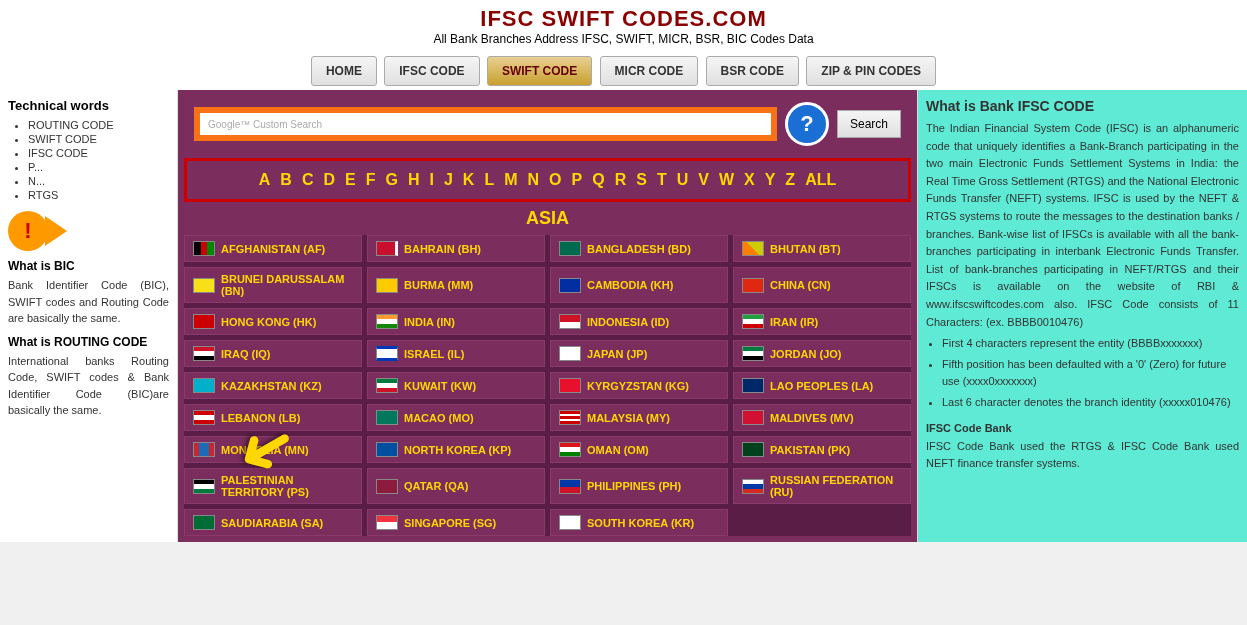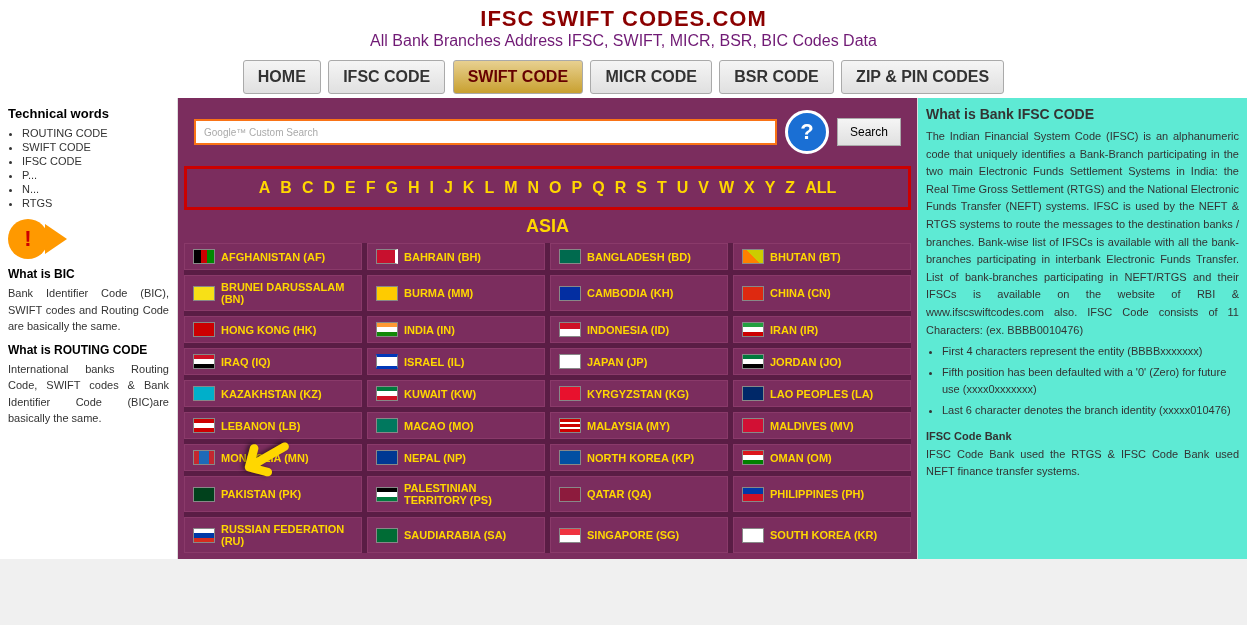--- a/index.html
+++ b/index.html
@@ -1,45 +1,45 @@
 <!DOCTYPE html>
 <html><head>
   <meta charset="utf-8">
   <style>
     * { margin: 0; padding: 0; box-sizing: border-box; }
     body { font-family: Arial, sans-serif; font-size: 12px; background: #f0f0f0; width: 1247px; }
 
     
     #header { background: #fff; text-align: center; padding: 6px 0 2px; }
     #header .site-title { font-size: 22px; font-weight: bold; color: #8B0000; letter-spacing: 1px; }
-    #header .site-subtitle { font-size: 16px; color: #701a75; margin-bottom: 4px; }
+    #header .site-subtitle { font-size: 12px; color: #000000; margin-bottom: 4px; }
 
     
     #nav { background: #fff; text-align: center; padding: 4px 0; }
     #nav a {
       display: inline-block;
       padding: 7px 14px;
       margin: 0 2px;
       border: 1px solid #aaa;
       background: linear-gradient(to bottom, #f5f5f5, #e0e0e0);
       color: #333;
       text-decoration: none;
       font-weight: bold;
-      font-size: 16px;
+      font-size: 12px;
       border-radius: 3px;
     }
     #nav a.active { background: linear-gradient(to bottom, #e8d090, #c8a030); color: #600; }
 
     
     #main { display: flex; background: #fff; }
 
     
     #sidebar { width: 178px; min-width: 178px; padding: 8px; background: #fff; border-right: 1px solid #ddd; }
     #sidebar .tech-title { font-weight: bold; font-size: 13px; margin-bottom: 6px; }
-    #sidebar ul { margin-left: 14px; margin-bottom: 10px; }
+    #sidebar ul { margin-left: 20px; margin-bottom: 10px; }
     #sidebar ul li { margin-bottom: 2px; color: #333; font-size: 11px; }
     #sidebar ul li a { color: #333; text-decoration: none; }
     #sidebar .warning-icon {
       display: flex; align-items: center; margin: 4px 0 8px;
     }
     .warn-circle {
       width: 40px; height: 40px; border-radius: 50%; background: #ff9900;
       display: flex; align-items: center; justify-content: center;
       font-size: 22px; font-weight: bold; color: #cc0000;
       position: relative; z-index: 1;
@@ -54,21 +54,21 @@
     #sidebar .section-title { font-weight: bold; font-size: 12px; margin: 8px 0 4px; }
     #sidebar p { font-size: 11px; line-height: 1.5; color: #333; margin-bottom: 6px; text-align: justify; }
 
     
     #content { flex: 1; padding: 6px; background: #7B2D5E; }
 
     
     #search-bar { background: #7B2D5E; padding: 6px 10px; display: flex; align-items: center; gap: 8px; }
     #search-input-wrapper {
       display: flex; align-items: center; flex: 1;
-      background: #fff; border: 2px solid #f97316; padding: 4px 8px;
+      background: #fff; border: 6px solid #f97316; padding: 4px 8px;
     }
     #search-input-wrapper input {
       border: none; outline: none; width: 100%; font-size: 12px; color: #aaa;
     }
     .google-label { font-size: 10px; color: #aaa; margin-right: 4px; white-space: nowrap; }
     .question-btn {
       width: 44px; height: 44px; border-radius: 50%; background: #1a6fd4;
       display: flex; align-items: center; justify-content: center;
       font-size: 22px; font-weight: bold; color: #fff; border: 3px solid #fff;
       cursor: pointer; flex-shrink: 0;
@@ -332,24 +332,20 @@
         </div>
         <div class="country-item">
           <span class="flag-placeholder flag-mv"></span>
           <span>MALDIVES (MV)</span>
         </div>
         <div class="country-item">
           <span class="flag-placeholder flag-mn"></span>
           <span>MONGOLIA (MN)</span>
         </div>
         <div class="country-item">
-          <span class="flag-placeholder flag-np"></span>
-          <span>NEPAL (NP)</span>
-        </div>
-        <div class="country-item">
           <span class="flag-placeholder flag-kp"></span>
           <span>NORTH KOREA (KP)</span>
         </div>
         <div class="country-item">
           <span class="flag-placeholder flag-om"></span>
           <span>OMAN (OM)</span>
         </div>
         <div class="country-item">
           <span class="flag-placeholder flag-pk"></span>
           <span>PAKISTAN (PK)</span>

